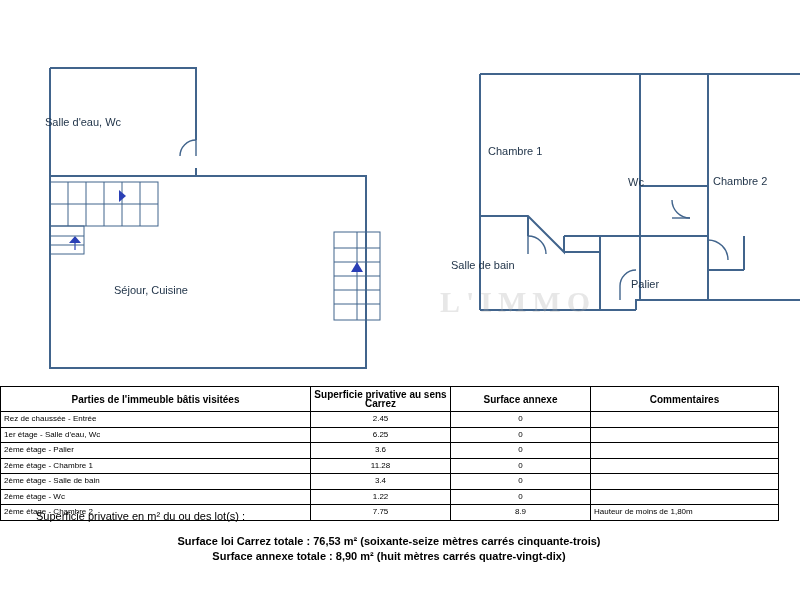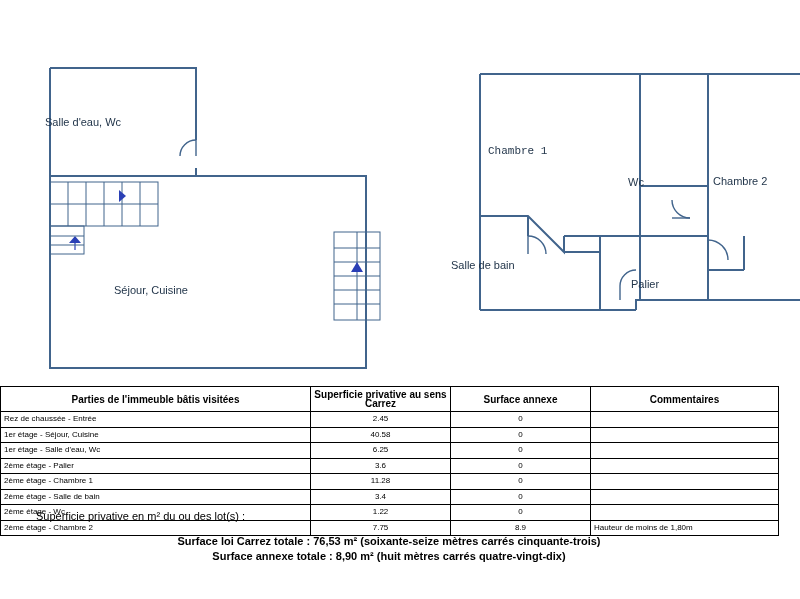--- a/index.html
+++ b/index.html
@@ -232,49 +232,44 @@
           <line x1="576" y1="286" x2="576" y2="300"></line>
           <path d="M664 240 A20 20 0 0 1 684 260"></path>
           <line x1="664" y1="240" x2="664" y2="260"></line>
         </g>
       </g>
     </svg>
 
     <div class="room-label" style="left:45px;  top:116px;">Salle d'eau, Wc</div>
     <div class="room-label" style="left:114px; top:284px;">Séjour, Cuisine</div>
 
-    <div class="room-label" style="left:488px; top:145px;font-family:Liberation Mono, monospace;">Chambre 1</div>
+    <div class="room-label" style="left:488px; top:145px;">Chambre 1</div>
     <div class="room-label" style="left:628px; top:176px;">Wc</div>
     <div class="room-label" style="left:713px; top:175px;">Chambre 2</div>
     <div class="room-label" style="left:451px; top:259px;">Salle de bain</div>
     <div class="room-label" style="left:631px; top:278px;">Palier</div>
 
+    <div class="watermark">L'IMMO</div>
   </div>
 
 
   <div class="table-wrap">
     <table class="carrez">
       <thead>
         <tr>
           <th class="c0">Parties de l'immeuble bâtis visitées</th>
           <th class="c1">Superficie privative au sens Carrez</th>
           <th class="c2">Surface annexe</th>
           <th class="c3">Commentaires</th>
         </tr>
       </thead>
       <tbody>
         <tr>
           <td class="c0">Rez de chaussée - Entrée</td>
           <td class="c1">2.45</td>
-          <td class="c2">0</td>
-          <td class="c3"></td>
-        </tr>
-        <tr>
-          <td class="c0">1er étage - Séjour, Cuisine</td>
-          <td class="c1">40.58</td>
           <td class="c2">0</td>
           <td class="c3"></td>
         </tr>
         <tr>
           <td class="c0">1er étage - Salle d'eau, Wc</td>
           <td class="c1">6.25</td>
           <td class="c2">0</td>
           <td class="c3"></td>
         </tr>
         <tr>

